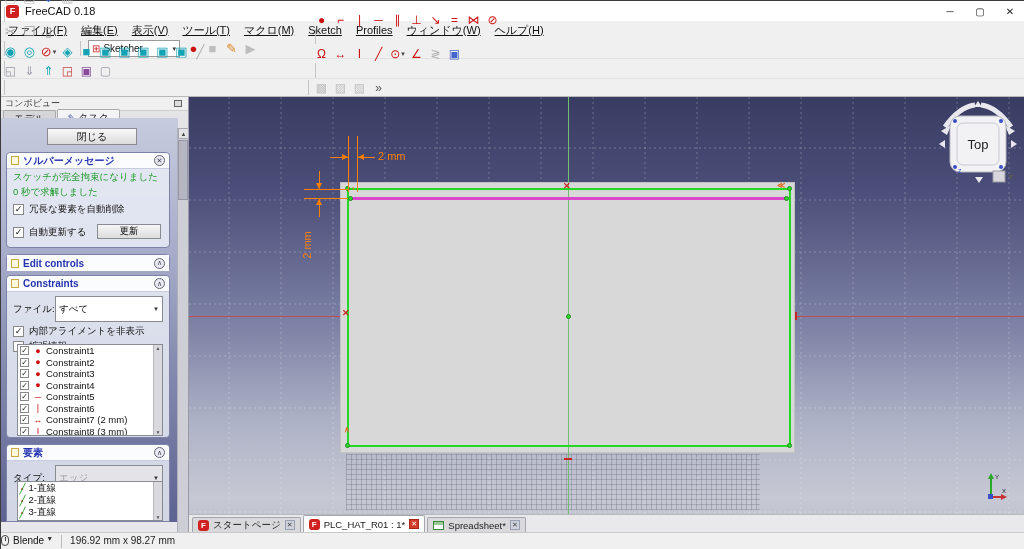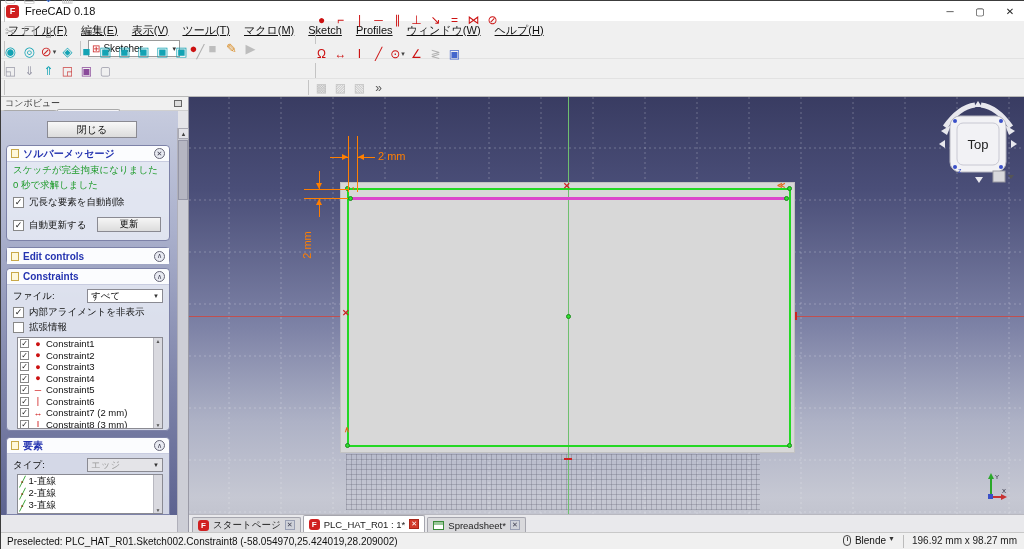--- a/index.html
+++ b/index.html
@@ -29,21 +29,21 @@
 
   
   #leftpanel { position:absolute; left:0; top:96px; width:188px; height:435px; background:#e8e8ec; border-right:1px solid #9a9aa6; }
   #cv-header { height:14px; display:flex; align-items:center; background:#f0f0f0; border-bottom:1px solid #cfcfcf; }
   #cv-header span.t { font-size:9px; color:#333; margin-left:4px; flex:1; }
   #cv-header .float-ic { width:8px; height:7px; border:1px solid #666; margin-right:6px; background:#ddd; }
   #cv-tabs { height:17px; display:flex; align-items:flex-end; background:#e4e4e8; padding-left:2px;font-family:Liberation Serif, serif; }
   .cv-tab { font-size:10px; color:#222; padding:1px 10px 2px 10px; border:1px solid #aaa; border-bottom:none; background:#d6d6da; margin-right:1px; border-radius:2px 2px 0 0; }
   .cv-tab.active { background:#f4f4f7; padding-bottom:3px; }
   .cv-tab .pen { color:#334a9a; font-size:9px; margin-right:3px; }
-  #cv-content { position:absolute; left:0; top:14px; width:177px; height:404px; overflow:hidden;
+  #cv-content { position:absolute; left:0; top:21px; width:177px; height:404px; overflow:hidden;
     background:linear-gradient(180deg,#c6cbde 0%,#aab0cc 30%,#8187ac 65%,#5d6390 100%); }
   #cv-scroll { position:absolute; right:0; top:31px; width:11px; height:404px; background:#cdced6; border-left:1px solid #b0b0ba; }
   .scr-btn { width:11px; height:11px; background:#e3e3e8; border:1px solid #a9a9b3; font-size:6px; color:#444; display:flex; align-items:center; justify-content:center; }
   #cv-scroll .thumb { position:absolute; top:12px; left:0; width:10px; height:60px; background:#b5b6c2; border:1px solid #9596a6; }
 
   #close-btn { position:absolute; left:46px; top:10px; width:90px; height:17px; background:linear-gradient(#f8f8f8,#dcdcdc); border:1px solid #8a8a92; font-size:10px; color:#111; display:flex; align-items:center; justify-content:center; }
 
   .gbox { position:absolute; left:5px; width:164px; background:rgba(236,239,248,0.82); border:1px solid #7d82a8; border-radius:4px; }
   .gbox-h { height:16px; display:flex; align-items:center; background:#fbfcfe; border-bottom:1px solid #c8cce0; border-radius:4px 4px 0 0; padding:0 4px; }
   .note-ic { width:8px; height:9px; background:#fff8dc; border:1px solid #c9a94a; margin-right:4px; }
@@ -55,21 +55,21 @@
   .cbrow .lbl { font-size:9.5px; color:#111; }
   #update-btn { position:absolute; right:8px; top:71px; width:64px; height:15px; background:linear-gradient(#f6f6f6,#dcdcdc); border:1px solid #8a8a92; font-size:9.5px; display:flex; align-items:center; justify-content:center; }
 
   #solver-box { top:34px; height:96px; }
   #editctrl-box { top:136px; height:17px; } #editctrl-box .gbox-h { border-bottom:none; border-radius:0; }
   #constraints-box { top:157px; height:163px; }
   #elements-box { top:326px; height:78px; border-radius:4px 4px 0 0; }
 
   .sel-row { display:flex; align-items:center; margin:4px 6px 0 6px; }
   .sel-row .lbl { font-size:9.5px; color:#111; flex:1; }
-  .select { width:76px; height:14px; background:#fff; border:1px solid #8a8a92; display:flex; align-items:center; font-size:9.5px; padding:0 3px; }
+  .select { width:108px; height:14px; background:#fff; border:1px solid #8a8a92; display:flex; align-items:center; font-size:9.5px; padding:12px 3px; }
   .select .sval { flex:1; } .select .dd { font-size:6px; color:#333; }
   .select.disabled { background:#e4e4e8; color:#999; }
 
   #constraint-list { position:absolute; left:10px; top:68px; width:146px; height:92px; background:#fff; border:1px solid #8a8a92; overflow:hidden; }
   .crow { display:flex; align-items:center; height:11.5px; padding-left:2px; }
   .crow .cbx { width:9px; height:9px; font-size:8px; line-height:8px; margin-right:3px; }
   .crow .cicon { width:12px; font-size:9px; color:#c11; text-align:center; margin-right:2px; }
   .crow .clabel { font-size:9.5px; color:#111; flex:1; }
   .crow .cinfo { width:7px; height:7px; border-radius:50%; background:#4a84c8; margin-right:2px; }
   .list-scroll { position:absolute; right:0; top:0; width:9px; height:100%; background:#d9d9df; border-left:1px solid #b8b8c0; display:flex; flex-direction:column; justify-content:space-between; align-items:center; font-size:5px; color:#555; }
@@ -600,21 +600,20 @@
         <span class="close">✕</span>
       </div>
       <div class="dtab">
         <div class="sheet-ic"></div>
         <span class="tlabel">Spreadsheet*</span>
         <span class="close">✕</span>
       </div>
     </div>
 
   <div id="statusbar">
-    <span id="status-left">Preselected: PLC_HAT_R01.Sketch002.Constraint8 (-58.054970,25.424019,28.209002)</span>
     <div id="status-right">
       <div id="mouse-ic"></div>
       <span id="nav-style-label">Blende</span>
       <span id="nav-style-dd">▼</span>
       <div id="status-sep"></div>
       <span id="dims-label">196.92 mm x 98.27 mm</span>
     </div>
   </div>
 </div>
 

